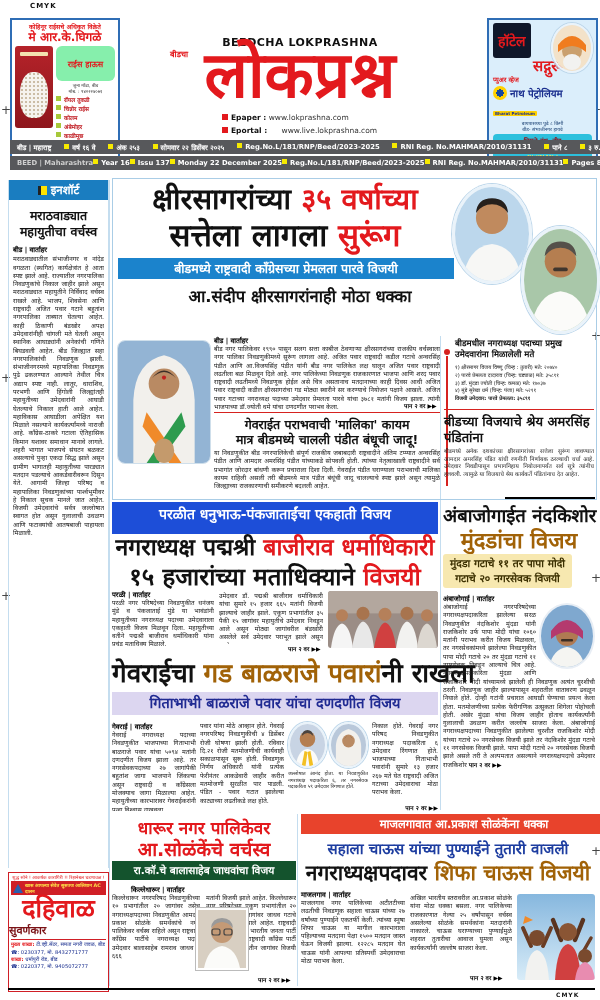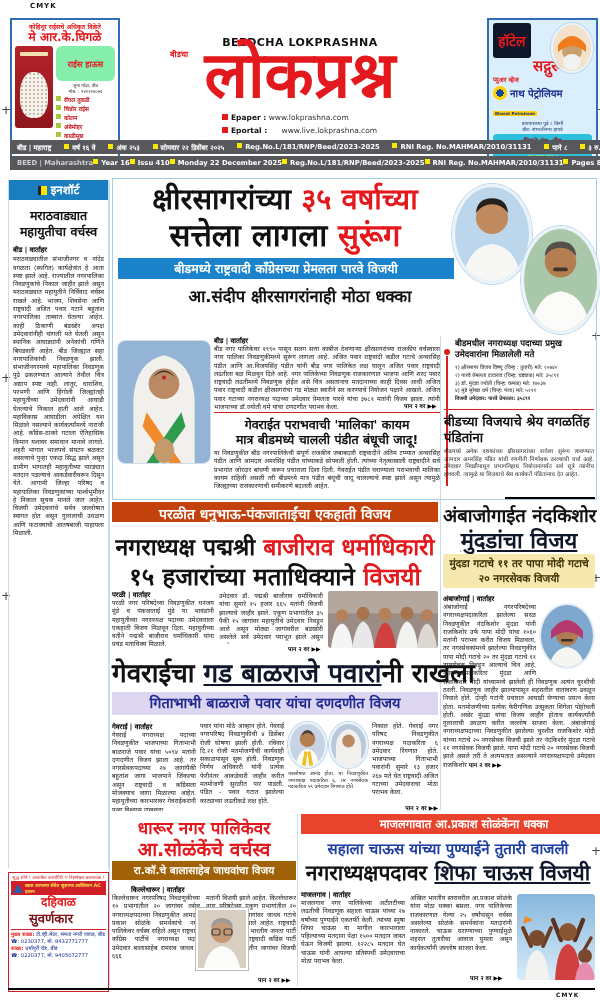--- a/index.html
+++ b/index.html
@@ -2,21 +2,21 @@
 <html><head>
 <meta charset="utf-8">
 <style>
   html,body{margin:0;padding:0;background:#fff;}
   #page{position:relative;width:600px;height:1000px;background:#fff;overflow:hidden;
         font-family:"DejaVu Sans","Liberation Sans",sans-serif;color:#111;}
   .abs{position:absolute;}
   .b{font-weight:bold;}
   .c{text-align:center;}
   .red{color:#e3191d;}
-  .mag{color:#0f172a;text-decoration:underline;}
+  .mag{color:#a16207;}
   .navy{color:#1d3da0;}
   .bt{font-size:6.3px;line-height:1.32;color:#222;text-align:justify;overflow:hidden;}
   .dl{font-size:6.8px;font-weight:bold;color:#000;}
   .cont{font-size:6px;font-weight:bold;color:#000;white-space:nowrap;}
   .band{color:#fff;font-weight:bold;text-align:center;overflow:hidden;}
   .sq{display:inline-block;width:5px;height:5px;background:#f7ea00;margin-right:3px;vertical-align:1px;}
   .rsq{display:inline-block;width:6px;height:6px;background:#e3191d;margin-right:3px;vertical-align:0px;}
   .ibrow{display:flex;align-items:center;justify-content:space-between;background:#57585b;padding:0 7px;}
   .ibseg{white-space:nowrap;font-size:6.8px;font-weight:bold;color:#fff;}
   .vline{width:1px;background:#c4ddef;}
@@ -109,21 +109,21 @@
     <span class="ibseg"><span class="sq"></span><span>अंक २५३</span></span>
     <span class="ibseg"><span class="sq"></span><span>सोमवार २२ डिसेंबर २०२५</span></span>
     <span class="ibseg"><span class="sq"></span><span>Reg.No.L/181/RNP/Beed/2023-2025</span></span>
     <span class="ibseg"><span class="sq"></span><span>RNI Reg. No.MAHMAR/2010/31131</span></span>
     <span class="ibseg"><span class="sq"></span><span>पाने ८</span></span>
     <span class="ibseg"><span class="sq"></span><span>३ रु.</span></span>
   </div>
   <div class="abs ibrow" style="left:10px;top:156px;width:584px;height:14px;">
     <span class="ibseg" style="color:#cfcfcf;">BEED | Maharashtra</span>
     <span class="ibseg"><span class="sq"></span><span>Year 16</span></span>
-    <span class="ibseg"><span class="sq"></span><span>Issu 410</span></span>
+    <span class="ibseg"><span class="sq"></span><span>Issu 137</span></span>
     <span class="ibseg"><span class="sq"></span><span>Monday 22 December 2025</span></span>
     <span class="ibseg"><span class="sq"></span><span>Reg.No.L/181/RNP/Beed/2023-2025</span></span>
     <span class="ibseg"><span class="sq"></span><span>RNI Reg. No.MAHMAR/2010/31131</span></span>
     <span class="ibseg"><span class="sq"></span><span>Pages 8</span></span>
 
   </div>
 
   <div class="abs vline" style="left:109px;top:180px;height:806px;"></div>
   <div class="abs vline" style="left:440px;top:336px;height:474px;"></div>
   <div class="abs vline" style="left:297px;top:814px;height:172px;"></div>
@@ -189,25 +189,25 @@
   <div class="abs" style="left:446px;top:356px;width:1.5px;height:130px;background:#d6221f;"></div>
   <div class="abs b" style="left:455px;top:338px;width:138px;font-size:8.5px;line-height:1.3;">बीडमधील नगराध्यक्ष पदाच्या प्रमुख उमेदवारांना मिळालेली मते</div>
   <div class="abs" style="left:455px;top:364px;width:140px;">
     <div class="votesline">१) क्षीरसागर विजय विष्णू (चिन्ह : तुतारी) मते: २०७४०</div>
     <div class="votesline">२) पारवे प्रेमलता दादाराव (चिन्ह: घड्याळ) मते: ३५८९१</div>
     <div class="votesline">३) डॉ. मुंदडा ज्योती (चिन्ह: कमळ) मते: १७०३७</div>
     <div class="votesline">४) मुंडे सुरेखा धर्म (चिन्ह: पंजा) मते: ५२९१</div>
     <div class="votesline b">विजयी उमेदवार: पारवे प्रेमलता: ३५८९१</div>
   </div>
   <div class="abs" style="left:444px;top:409px;width:150px;border-top:1.5px solid #d6221f;"></div>
-  <div class="abs b" style="left:444px;top:414px;width:150px;font-size:13px;line-height:1.2;">बीडच्या विजयाचे श्रेय वगळतिंह पंडितांना</div>
+  <div class="abs b" style="left:444px;top:414px;width:150px;font-size:13px;line-height:1.2;">बीडच्या विजयाचे श्रेय अमरसिंह पंडितांना</div>
   <div class="abs bt" style="left:444px;top:448px;width:150px;height:44px;font-size:5.8px;">बीडमध्ये अनेक दशकांच्या क्षीरसागरांच्या सत्तेला सुरूंग लावण्यात आमदार अमरसिंह पंडित यांची रणनीती निर्णायक ठरल्याची चर्चा आहे. उमेदवार निवडीपासून प्रभागनिहाय नियोजनापर्यंत सर्व सूत्रे त्यांनीच हलवली. त्यामुळे या विजयाचे श्रेय कार्यकर्ते पंडितांनाच देत आहेत.</div>
   <div class="abs" style="left:505px;top:497px;width:90px;border-top:2px solid #000;"></div>
 
-  <div class="abs band" style="left:112px;top:502px;width:326px;height:20px;line-height:24px;background:#c2410c;font-size:14px;">परळीत धनुभाऊ-पंकजाताईंचा एकहाती विजय</div>
+  <div class="abs band" style="left:112px;top:502px;width:326px;height:32px;line-height:24px;background:#1d4ed8;font-size:14px;">परळीत धनुभाऊ-पंकजाताईंचा एकहाती विजय</div>
   <div class="abs c b" style="left:112px;top:530px;width:326px;font-size:23px;white-space:nowrap;"><span>नगराध्यक्ष पद्मश्री </span><span class="red">बाजीराव धर्माधिकारी</span></div>
   <div class="abs c b" style="left:112px;top:559px;width:326px;font-size:24px;white-space:nowrap;"><span>१५ हजारांच्या मताधिक्याने </span><span class="red">विजयी</span></div>
   <div class="abs dl" style="left:112px;top:590px;">परळी | वार्ताहर</div>
   <div class="abs bt" style="left:112px;top:599px;width:102px;height:52px;">परळी नगर परिषदेच्या निवडणुकीत धनंजय मुंडे व पंकजाताई मुंडे या भावंडांनी महायुतीच्या नगराध्यक्ष पदाच्या उमेदवाराला एकहाती विजय मिळवून दिला. महायुतीच्या वतीने पद्मश्री बाजीराव धर्माधिकारी यांना प्रचंड मताधिक्य मिळाले.</div>
   <div class="abs bt" style="left:219px;top:592px;width:104px;height:52px;">उमेदवार डॉ. पद्मश्री बाजीराव धर्माधिकारी यांचा सुमारे १५ हजार ६६५ मतांनी विजयी झाल्याचे जाहीर झाले. एकूण प्रभागांतील ३५ पैकी १५ जागांवर महायुतीचे उमेदवार निवडून आले असून मोठ्या जागांवरील बंडखोरी असलेले सर्व उमेदवार पराभूत झाले असून आले असून.</div>
   <div class="abs cont" style="left:288px;top:645px;">पान २ वर ▶▶</div>
   <div class="abs ph" style="left:328px;top:591px;width:110px;height:57px;border-radius:3px;">
     <svg viewBox="0 0 110 56" preserveAspectRatio="none">
         <rect width="110" height="56" fill="#9b8d86"></rect>
         <rect width="110" height="22" fill="#b3a79e"></rect>
@@ -256,41 +256,41 @@
       <div class="bt" style="font-size:5px;height:42px;margin-top:2px;">जल्लोषात आनंद होता. या निवडणुकीत नगराध्यक्ष पदाकरिता ६, तर नगरसेवक पदाकरिता ५९ उमेदवार रिंगणात होते.</div>
     </div>
     <div style="flex:1;">
       <div class="bt" style="height:82px;">निकाल होते. गेवराई नगर परिषद निवडणुकीत नगराध्यक्ष पदाकरिता ६ उमेदवार रिंगणात होते. भाजपाच्या गिताभाभी पवारांनी सुमारे १३ हजार २६७ मते घेत राष्ट्रवादी अजित गटाच्या उमेदवाराचा मोठा पराभव केला.</div>
       <div class="cont" style="text-align:right;">पान २ वर ▶▶</div>
     </div>
   </div>
 
   <div class="abs c b" style="left:443px;top:502px;width:152px;font-size:18.5px;white-space:nowrap;">अंबाजोगाईत नंदकिशोर</div>
   <div class="abs c b mag" style="left:443px;top:524px;width:152px;font-size:22px;">मुंदडांचा विजय</div>
-  <div class="abs c b" style="left:443px;top:554px;width:152px;height:32px;background:#f7e8b0;border-radius:3px;font-size:10.5px;line-height:1.45;color:#3c3000;padding-top:2px;">मुंदडा गटाचे ११ तर पापा मोदी गटाचे २० नगरसेवक विजयी</div>
+  <div class="abs c b" style="left:443px;top:554px;width:129px;height:32px;background:#f7e8b0;border-radius:3px;font-size:10.5px;line-height:1.45;color:#3c3000;padding-top:2px;">मुंदडा गटाचे ११ तर पापा मोदी गटाचे २० नगरसेवक विजयी</div>
   <div class="abs" style="left:443px;top:594px;width:152px;height:214px;overflow:hidden;">
     <div class="dl">अंबाजोगाई | वार्ताहर</div>
     <div class="bt" style="height:204px;">
       <span class="flph ph" style="width:52px;height:62px;border-radius:50%;border:2px solid #e8eef5;display:block;">
         <svg viewBox="0 0 52 62" preserveAspectRatio="none">
             <rect width="52" height="62" fill="#7fa8cf"></rect>
             <circle cx="26" cy="30" r="11" fill="#b07a52"></circle>
             <path d="M10 26 Q26 4 42 26 L42 34 Q26 20 10 34Z" fill="#b43a6e"></path>
             <path d="M8 62 Q12 44 26 42 Q40 44 44 62Z" fill="#f5f5f2"></path>
             <rect x="20" y="34" width="12" height="2.5" rx="1" fill="#3c2e24"></rect>
           </svg>
       </span>
       <span>अंबाजोगाई नगरपरिषदेच्या नगराध्यक्षपदाकरिता झालेल्या सरळ निवडणुकीत नंदकिशोर मुंदडा यांनी राजकिशोर उर्फ पापा मोदी यांचा १०६० मतांनी पराभव करीत विजय मिळवला, तर नगरसेवकांमध्ये झालेल्या निवडणुकीत पापा मोदी गटाचे २० तर मुंदडा गटाचे ११ नगरसेवक निवडून आल्याचे चित्र आहे. नगराध्यक्षपदाकरिता मुंदडा आणि राजकिशोर मोदी यांच्यामध्ये झालेली ही निवडणूक अत्यंत चुरशीची ठरली. निवडणूक जाहीर झाल्यापासून शहरातील वातावरण ढवळून निघाले होते. दोन्ही गटांनी प्रचारात आघाडी घेण्याचा प्रयत्न केला होता. मतमोजणीच्या प्रत्येक फेरीगणिक उत्सुकता शिगेला पोहोचली होती. अखेर मुंदडा यांचा विजय जाहीर होताच कार्यकर्त्यांनी गुलालाची उधळण करीत जल्लोष साजरा केला. अंबाजोगाई नगराध्यक्षपदाच्या निवडणुकीत झालेल्या चुरशीत राजकिशोर मोदी यांच्या गटाचे २० नगरसेवक विजयी झाले तर नंदकिशोर मुंदडा गटाचे ११ नगरसेवक विजयी झाले. पापा मोदी गटाचे २० नगरसेवक विजयी झाले असले तरी ते अल्पमतात असल्याने नगराध्यक्षपदाचे उमेदवार राजकिशोर</span>
       <span class="cont">पान २ वर ▶▶</span>
     </div>
   </div>
 
   <div class="abs c b red" style="left:112px;top:816px;width:184px;font-size:17px;">धारूर नगर पालिकेवर</div>
   <div class="abs c b red" style="left:112px;top:836px;width:184px;font-size:19px;">आ.सोळंकेंचे वर्चस्व</div>
-  <div class="abs band" style="left:112px;top:861px;width:184px;height:19px;line-height:19px;background:#a16207;font-size:10.5px;">रा.कॉ.चे बालासाहेब जाधवांचा विजय</div>
+  <div class="abs band" style="left:112px;top:861px;width:184px;height:19px;line-height:19px;background:#14532d;font-size:10.5px;">रा.कॉ.चे बालासाहेब जाधवांचा विजय</div>
   <div class="abs dl" style="left:112px;top:885px;margin-left:19px;">किल्लेधारूर | वार्ताहर</div>
   <div class="abs bt" style="left:112px;top:894px;width:88px;height:90px;">किल्लेधारूर नगरपरिषद निवडणुकीच्या १० प्रभागांतील २० जागांवर तसेच नगराध्यक्षपदाच्या निवडणुकीत आमदार प्रकाश सोळंके समर्थकांचे नगर पालिकेवर वर्चस्व राहिले असून राष्ट्रवादी काँग्रेस पार्टीचे नगराध्यक्ष पदाचे उमेदवार बालासाहेब रामराव जाधव हे ६६६</div>
   <div class="abs bt" style="left:206px;top:894px;width:90px;height:82px;">मतांनी विजयी झाले आहेत. किल्लेधारूर नगर परिषदेच्या एकूण प्रभागांतील २० जागांपैकी पंधरा जागांवर जाधव गटाचे उमेदवार विजयी झाले आहेत. राष्ट्रवादी काँग्रेस पार्टीचे ११, भारतीय जनता पार्टी भाजपाचे ६, तर राष्ट्रवादी काँग्रेस पार्टी शरद पवार गटाचे तीन जागांवर विजयी झाले आहेत.</div>
   <div class="abs cont" style="left:258px;top:976px;">पान २ वर ▶▶</div>
   <div class="abs ph" style="left:196px;top:908px;width:48px;height:58px;border:2px solid #fff;box-shadow:0 0 0 1px #bbb;background:#fff;">
     <svg viewBox="0 0 48 58" preserveAspectRatio="none">
         <rect width="48" height="58" fill="#d8cfc2"></rect>
         <circle cx="24" cy="22" r="11" fill="#c49a76"></circle>
         <path d="M13 18 Q14 8 24 8 Q34 8 35 18 Q30 12 24 12 Q18 12 13 18Z" fill="#9a9a9a"></path>
         <rect x="14" y="19" width="8" height="6" rx="2" fill="none" stroke="#444" stroke-width="1.2"></rect>
@@ -327,22 +327,22 @@
       <path d="M6 30 L16 26 L8 22Z" fill="#f08a2a"></path>
     </svg>
   </div>
 
   <div class="abs" style="left:8px;top:872px;width:99px;height:118px;border:1.5px solid #d01f26;overflow:hidden;">
     <div class="c red" style="font-size:4.6px;margin-top:1px;white-space:nowrap;">शुद्ध सोने ! आकर्षक कारागिरी !! रिझनेबल घडणावळ !</div>
     <div style="display:flex;align-items:center;background:#d01f26;margin:1px 2px;padding:1px 2px;">
       <span style="flex:none;width:0;height:0;border-left:5px solid transparent;border-right:5px solid transparent;border-bottom:9px solid #2b5fad;margin-right:2px;"></span>
       <span style="font-size:4.8px;color:#ffe24a;font-weight:bold;">खास आपल्या सेवेत सुसज्ज आलिशान AC दालन</span>
     </div>
-    <div class="c b red" style="font-size:12px;line-height:1.05;">दहिवाळ</div>
-    <div class="b" style="font-size:13px;color:#7a1216;text-align:center;padding-right:15px;">सुवर्णकार</div>
+    <div class="c b red" style="font-size:25px;line-height:1.05;">दहिवाळ</div>
+    <div class="b" style="font-size:11px;color:#7a1216;text-align:left;padding-right:15px;">सुवर्णकार</div>
     <div style="border-top:1px solid #d01f26;margin:2px 2px 0 2px;padding-top:1px;font-size:5.2px;line-height:1.4;">
       <span class="b red">मुख्य शाखा:</span>
       <span style="color:#1a2f8f;">टी.व्ही.सेंटर, समता नगरी जवळ, बीड</span>
       <div style="color:#1a2f8f;">☎: 0230377, मो. 8432771777</div>
       <span class="b red">शाखा:</span>
       <span style="color:#1a2f8f;">धर्मापुरी रोड, बीड</span>
       <div style="color:#1a2f8f;">☎: 0220377, मो. 9405072777</div>
     </div>
   </div>
 

